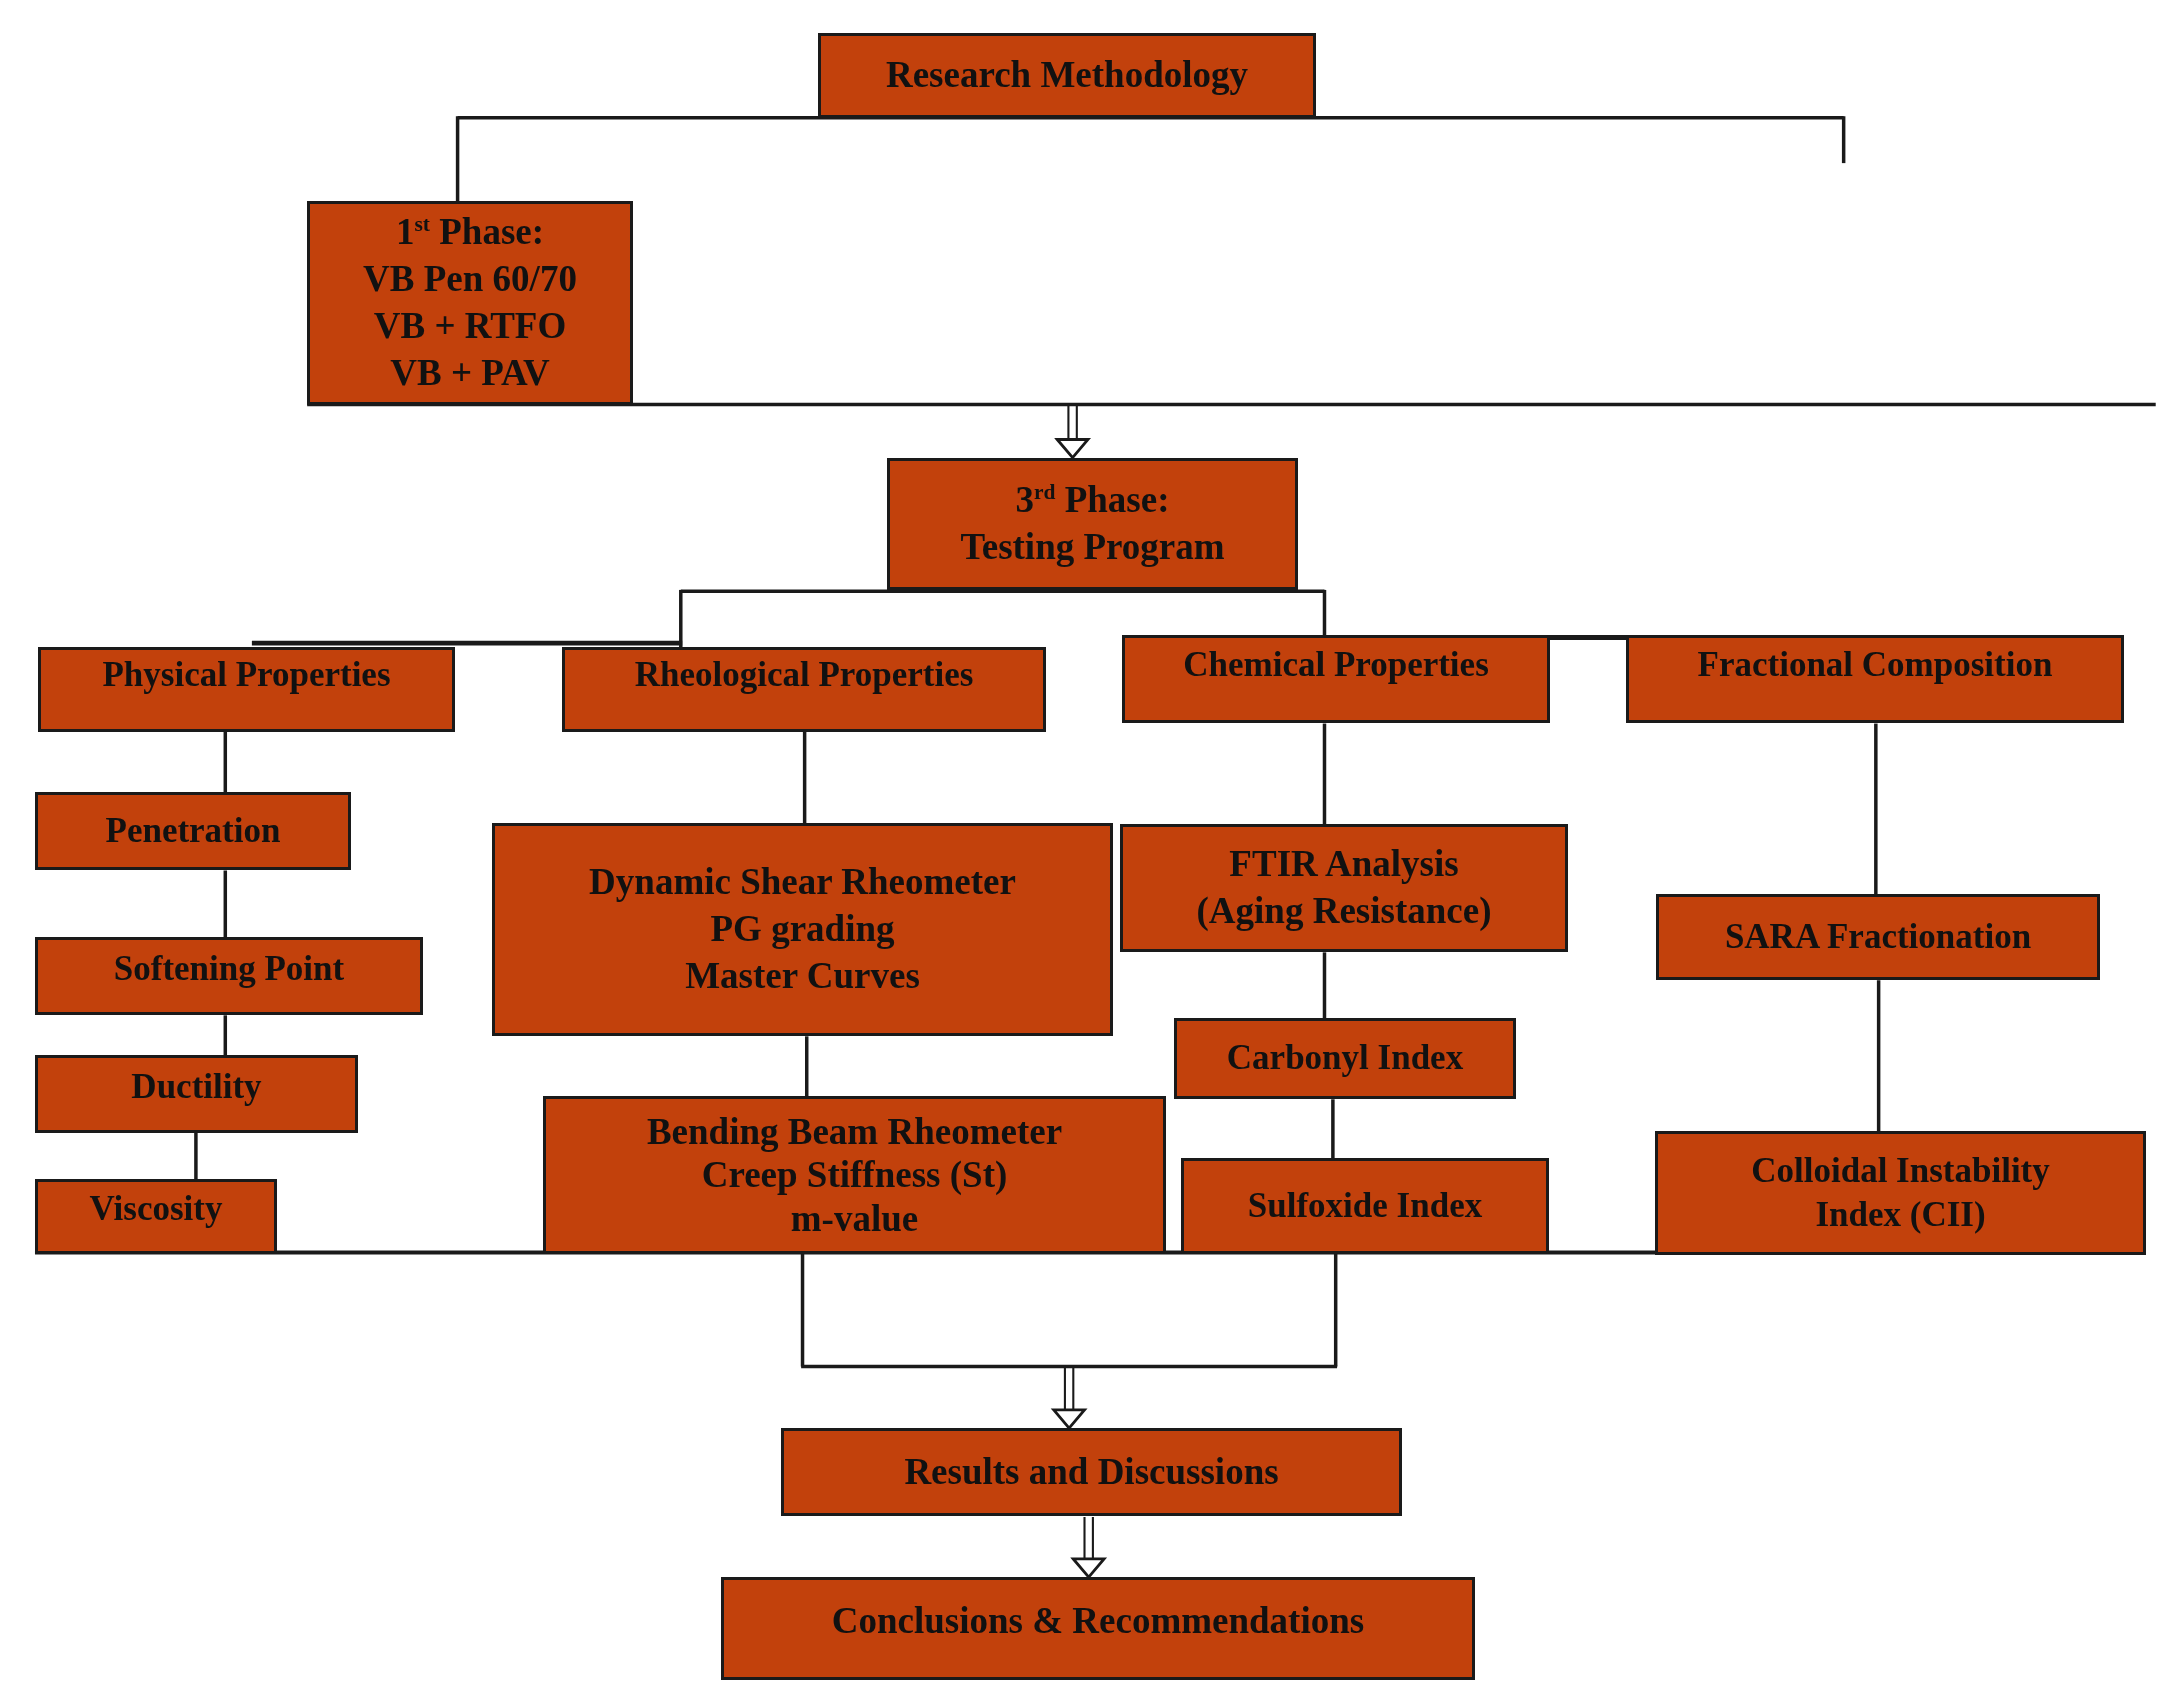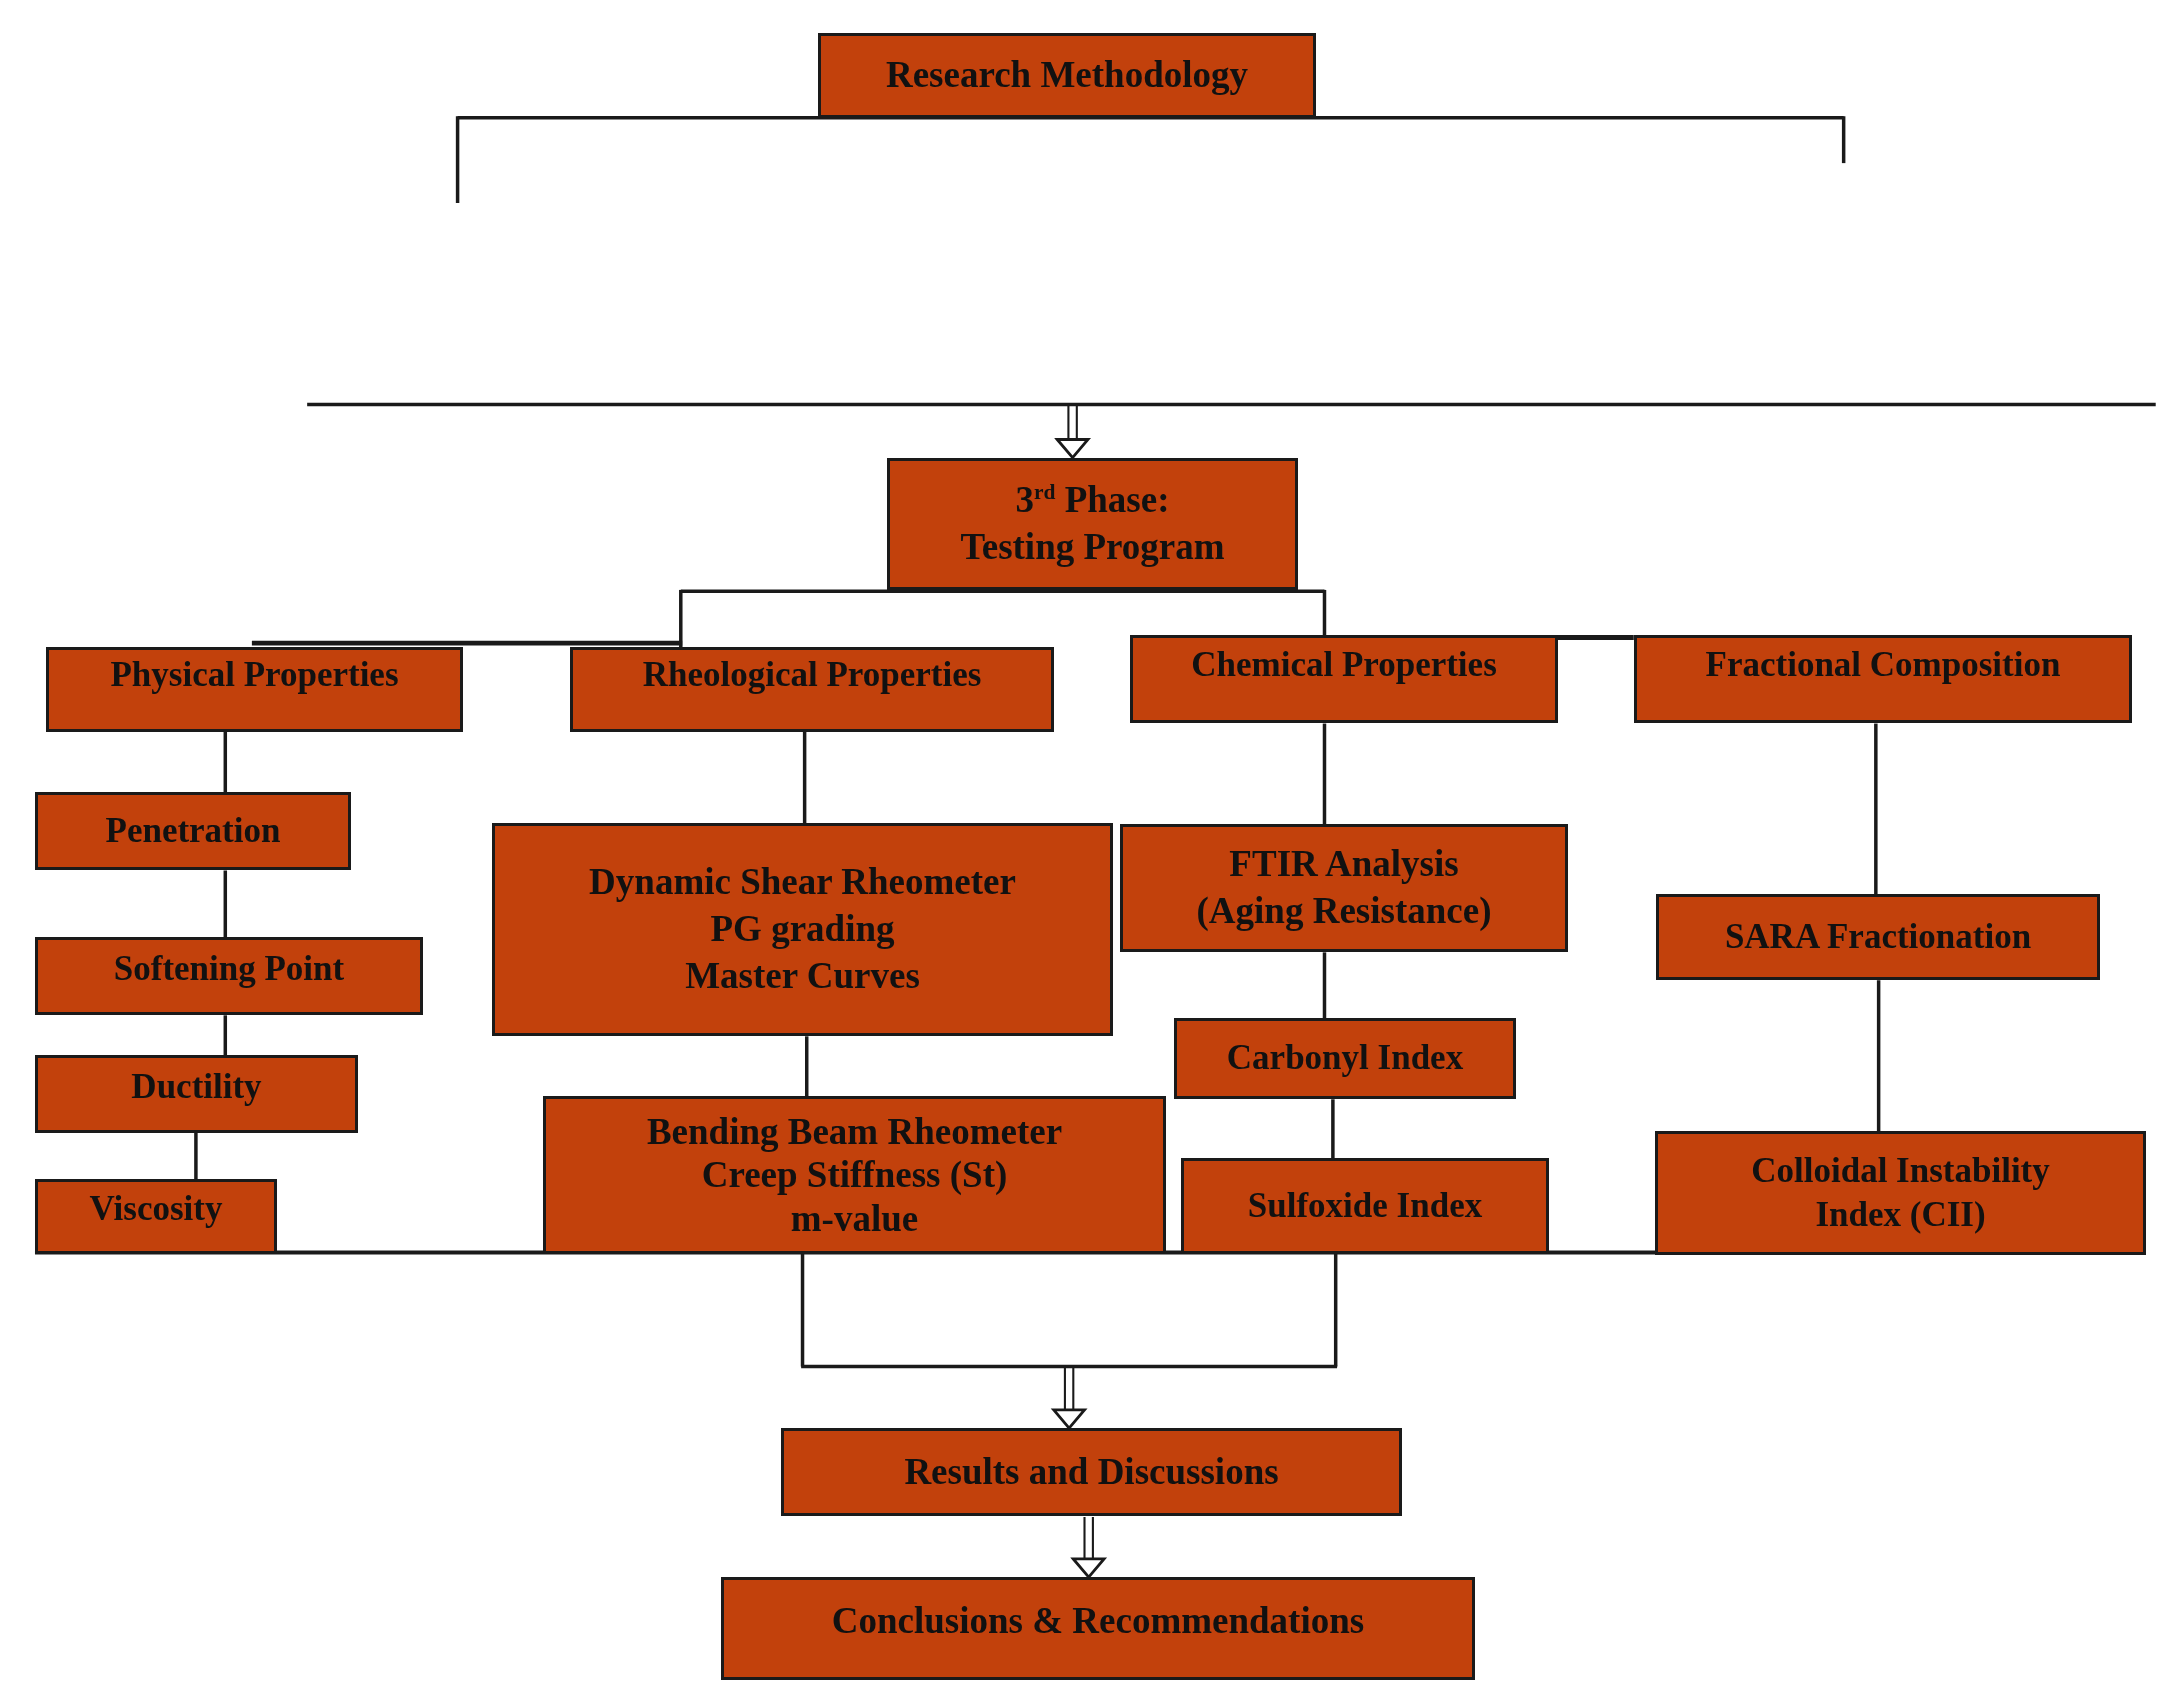--- a/index.html
+++ b/index.html
@@ -13,21 +13,21 @@
   .box{
     position:absolute;z-index:1;background:#c2410c;
     border:3.5px solid #1a1a1a;box-sizing:border-box;
     display:flex;flex-direction:column;align-items:center;justify-content:center;
     text-align:center;font-size:35px;line-height:1.27;
   }
   .lg{font-size:37px;}
   .tight{line-height:1.18;}
   .pb20{padding-bottom:14px;}
   .pb30{}
-  .pb40{padding-bottom:28px;margin-left:8px;}
+  .pb40{padding-bottom:28px;}
   sup{font-size:0.58em;line-height:0;}
   
   #n-rm{left:818px;top:33px;width:498px;height:85px;}
   #n-phase1{left:307px;top:201px;width:326px;height:204px;}
   #n-phase2{left:1548px;top:161px;width:608px;height:244px;line-height:1.25;}
   #n-phase3{left:887px;top:458px;width:411px;height:132px;}
   #n-physical{left:38px;top:647px;width:417px;height:85px;}
   #n-rheological{left:562px;top:647px;width:484px;height:85px;}
   #n-chemical{left:1122px;top:635px;width:428px;height:88px;}
   #n-fractional{left:1626px;top:635px;width:498px;height:88px;}
@@ -101,20 +101,26 @@
       <line x1="1550" y1="2168" x2="1550" y2="2230"></line>
       <line x1="1562" y1="2168" x2="1562" y2="2230"></line>
       <polygon points="1534,2228 1556,2254 1578,2228" fill="#ffffff" stroke-width="4"></polygon>
     </g>
   </svg>
 
   <div class="box lg" id="n-rm">
     <div>Research Methodology</div>
   </div>
 
+  <div class="box lg" id="n-phase1">
+    <div><span>1</span><sup>st</sup><span> Phase:</span></div>
+    <div>VB Pen 60/70</div>
+    <div>VB + RTFO</div>
+    <div>VB + PAV</div>
+  </div>
 
 
   <div class="box lg" id="n-phase3">
     <div><span>3</span><sup>rd</sup><span> Phase:</span></div>
     <div>Testing Program</div>
   </div>
 
   <div class="box pb40" id="n-physical">
     <div>Physical Properties</div>
   </div>

